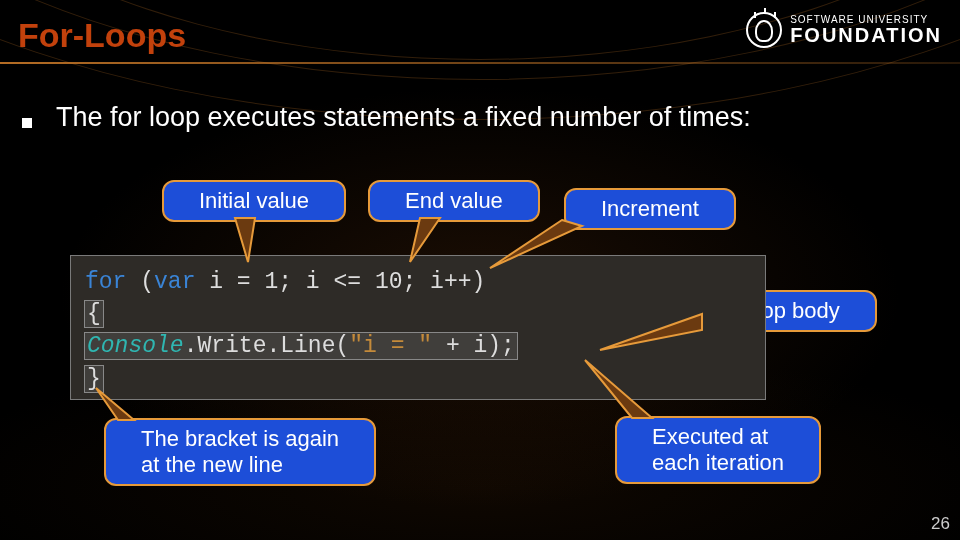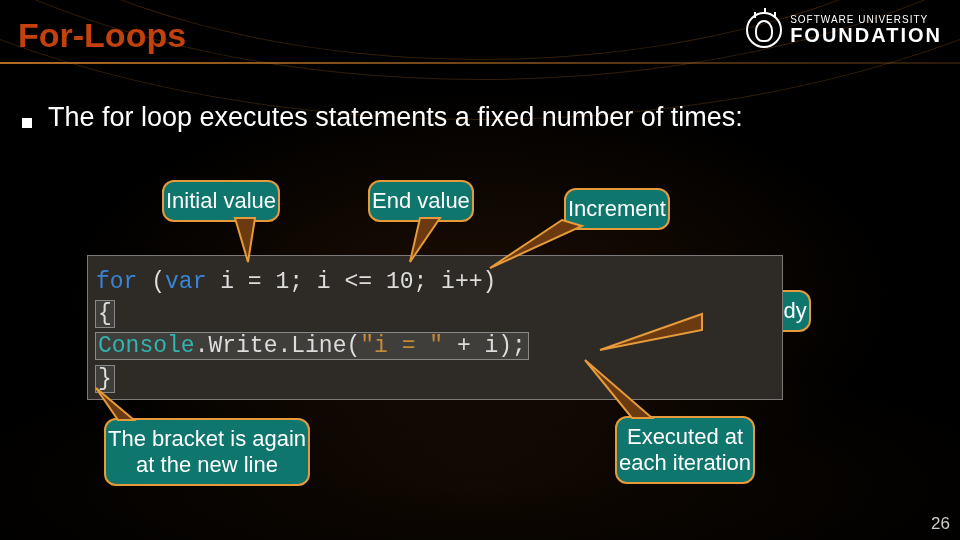--- a/index.html
+++ b/index.html
@@ -75,63 +75,62 @@
   .logo-text { line-height: 1; }
   .logo-text .l1 { font-size: 10px; letter-spacing: 1px; color: #fff; }
   .logo-text .l2 { font-size: 20px; font-weight: 700; letter-spacing: 2px; color: #fff; }
 
   .bullet-row {
     position: absolute;
     left: 22px;
     top: 102px;
     display: flex;
     align-items: baseline;
-    gap: 16px;
+    gap: 24px;
   }
   .bullet-sq {
     width: 10px; height: 10px;
     background: #fff;
     display: inline-block;
     position: relative;
     top: 2px;
   }
   .bullet-text {
     font-size: 27px;
     color: #fff;
   }
 
   .callout {
     position: absolute;
-    background: #0f766e;
+    background: #1d4ed8;
     border: 2px solid #e69a3a;
     border-radius: 12px;
-    padding: 6px 2px;
+    padding: 6px 35px;
     font-size: 22px;
     color: #fff;
-    text-align: center;
+    text-align: left;
     white-space: pre-line;
   }
 
   .codebox {
     position: absolute;
     left: 70px;
     top: 255px;
     width: 696px;
     height: 145px;
     background: #2e2b27;
     border: 1px solid #7a7a7a;
-    padding: 10px 8px;
+    padding: 10px 14px;
     font-family: Consolas, "Courier New", monospace;
     font-size: 23px;
     line-height: 1.4;
     color: #ddd;
-    margin-left: 17px;
   }
   .kw { color: #3a84d6; }
-  .cls { color: #2fb6b1; }
+  .cls { color: #2fb6b1; font-style: italic; }
   .str { color: #c48a3a; }
   .codebox .hl {
     background: rgba(120,120,120,0.25);
     outline: 1px solid #888;
     padding: 0 2px;
   }
 
   .page-num {
     position: absolute;
     right: 10px;

